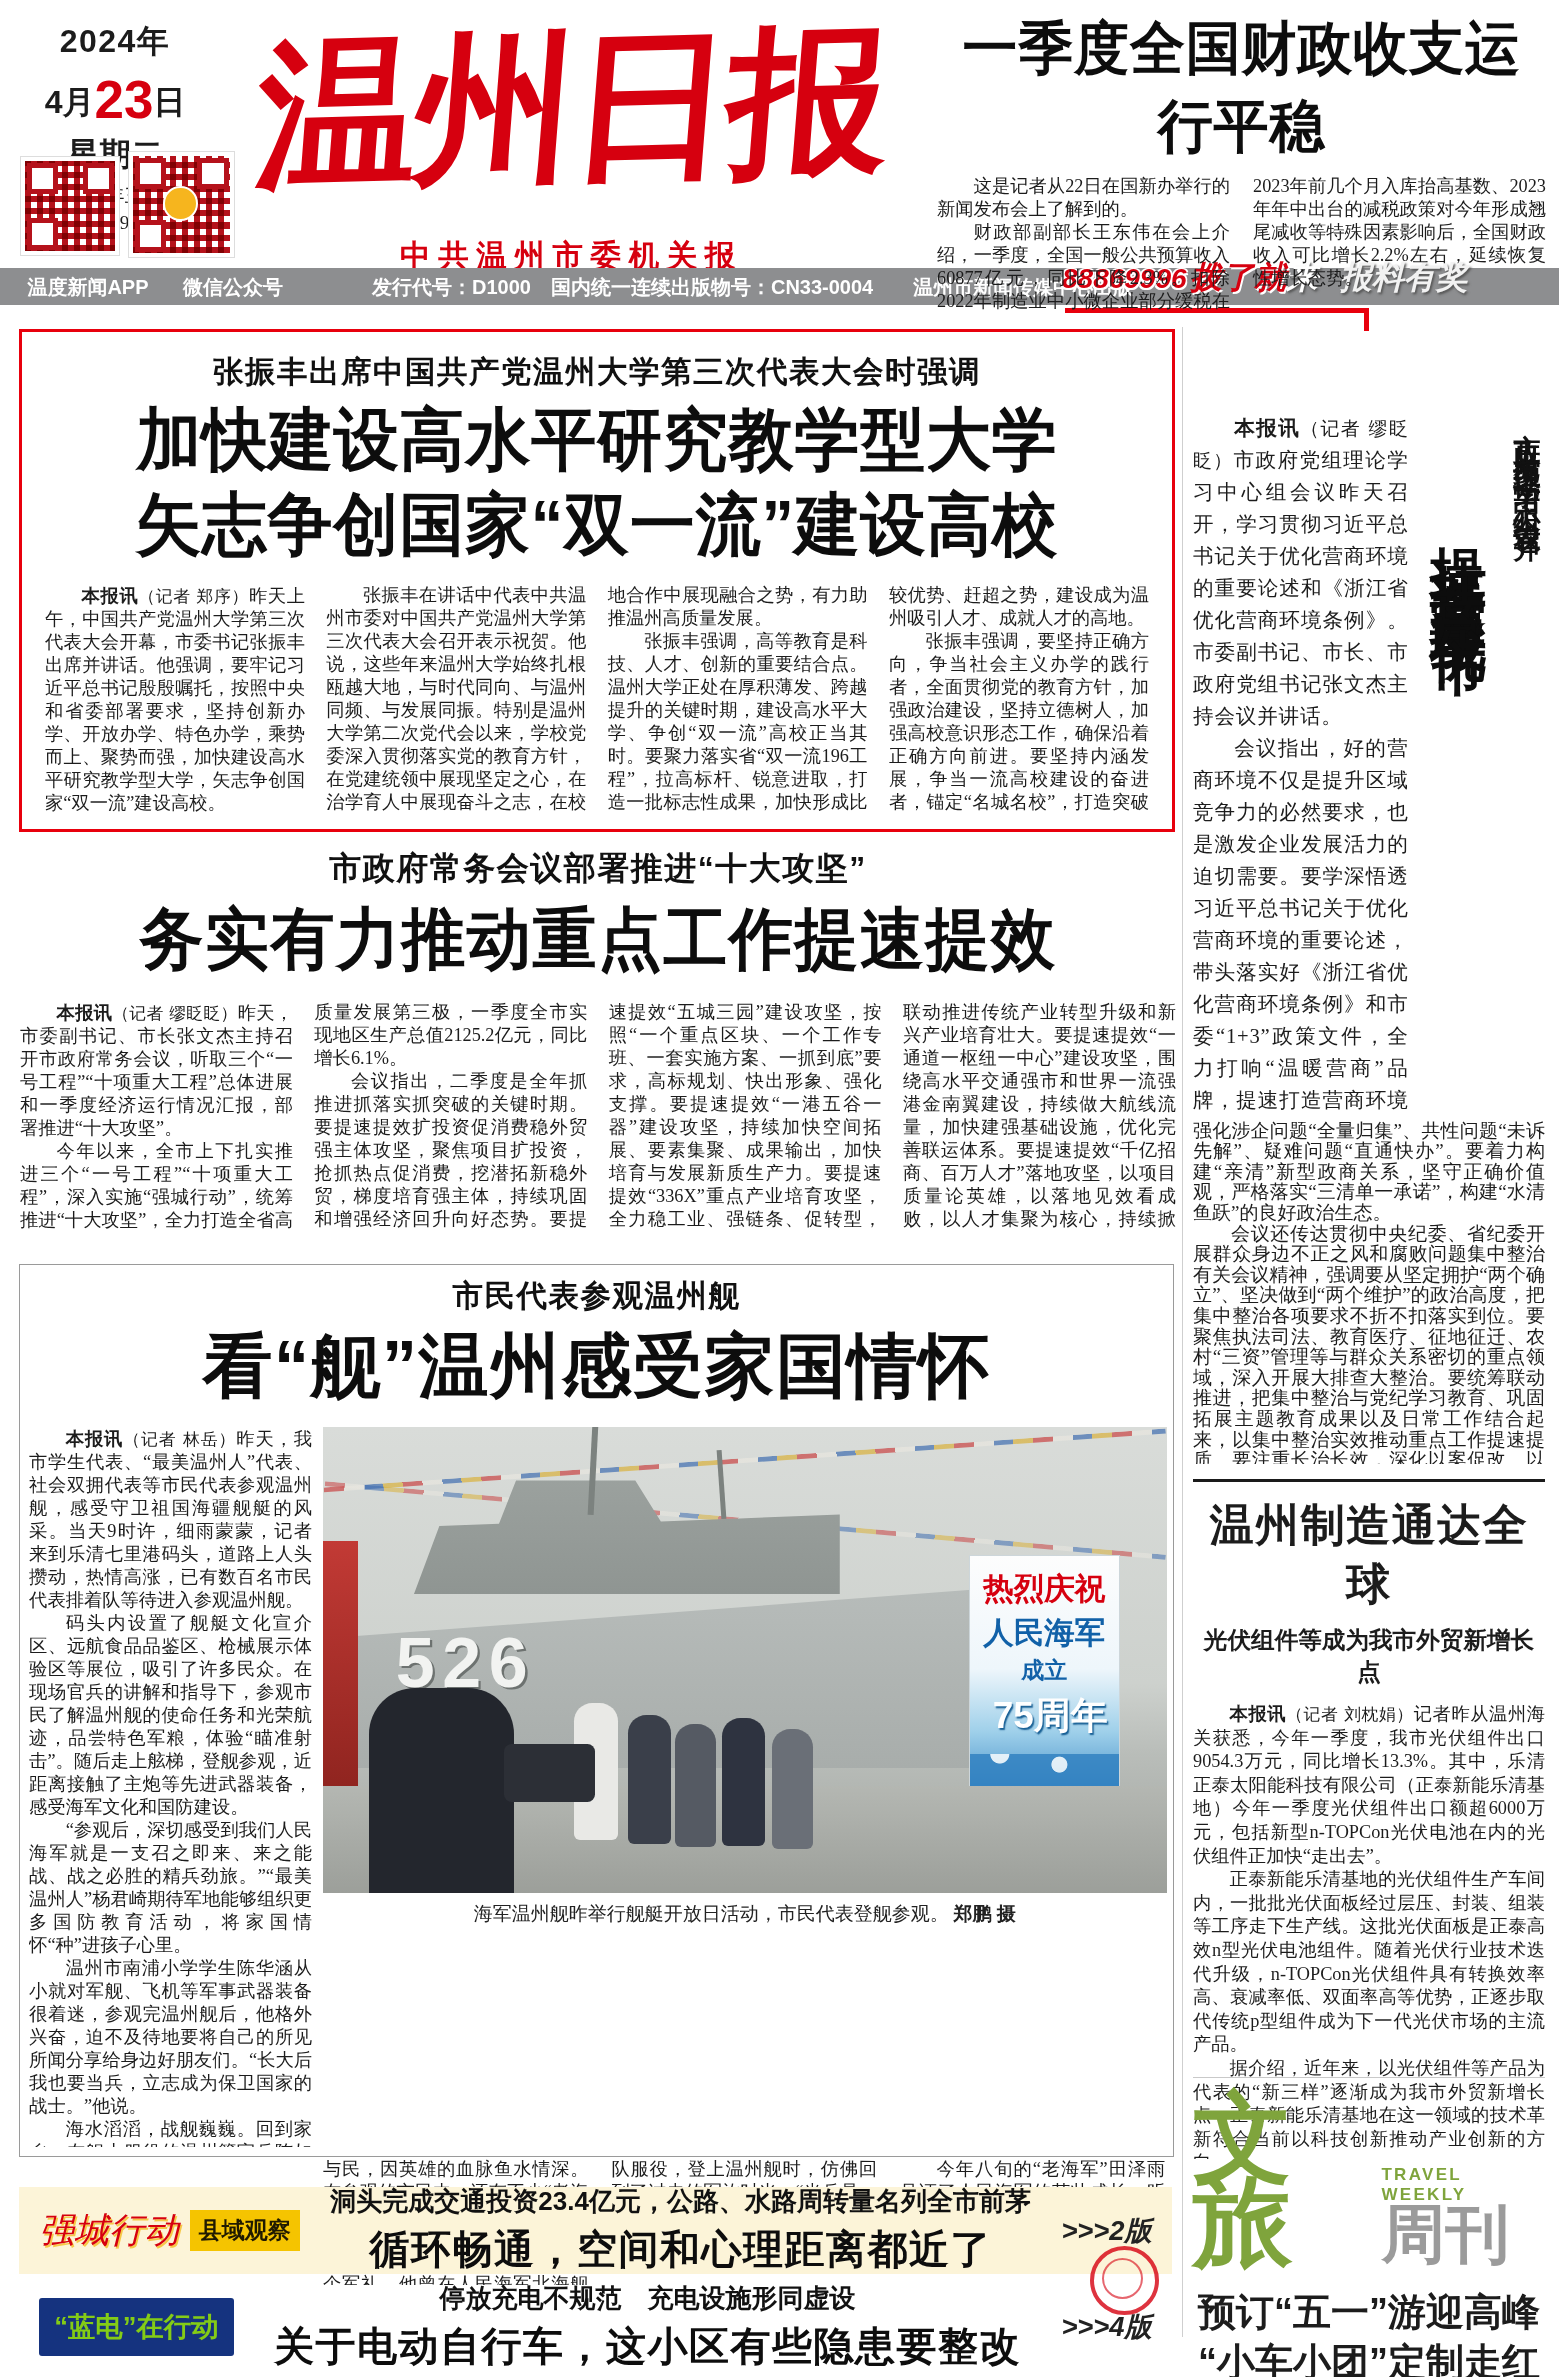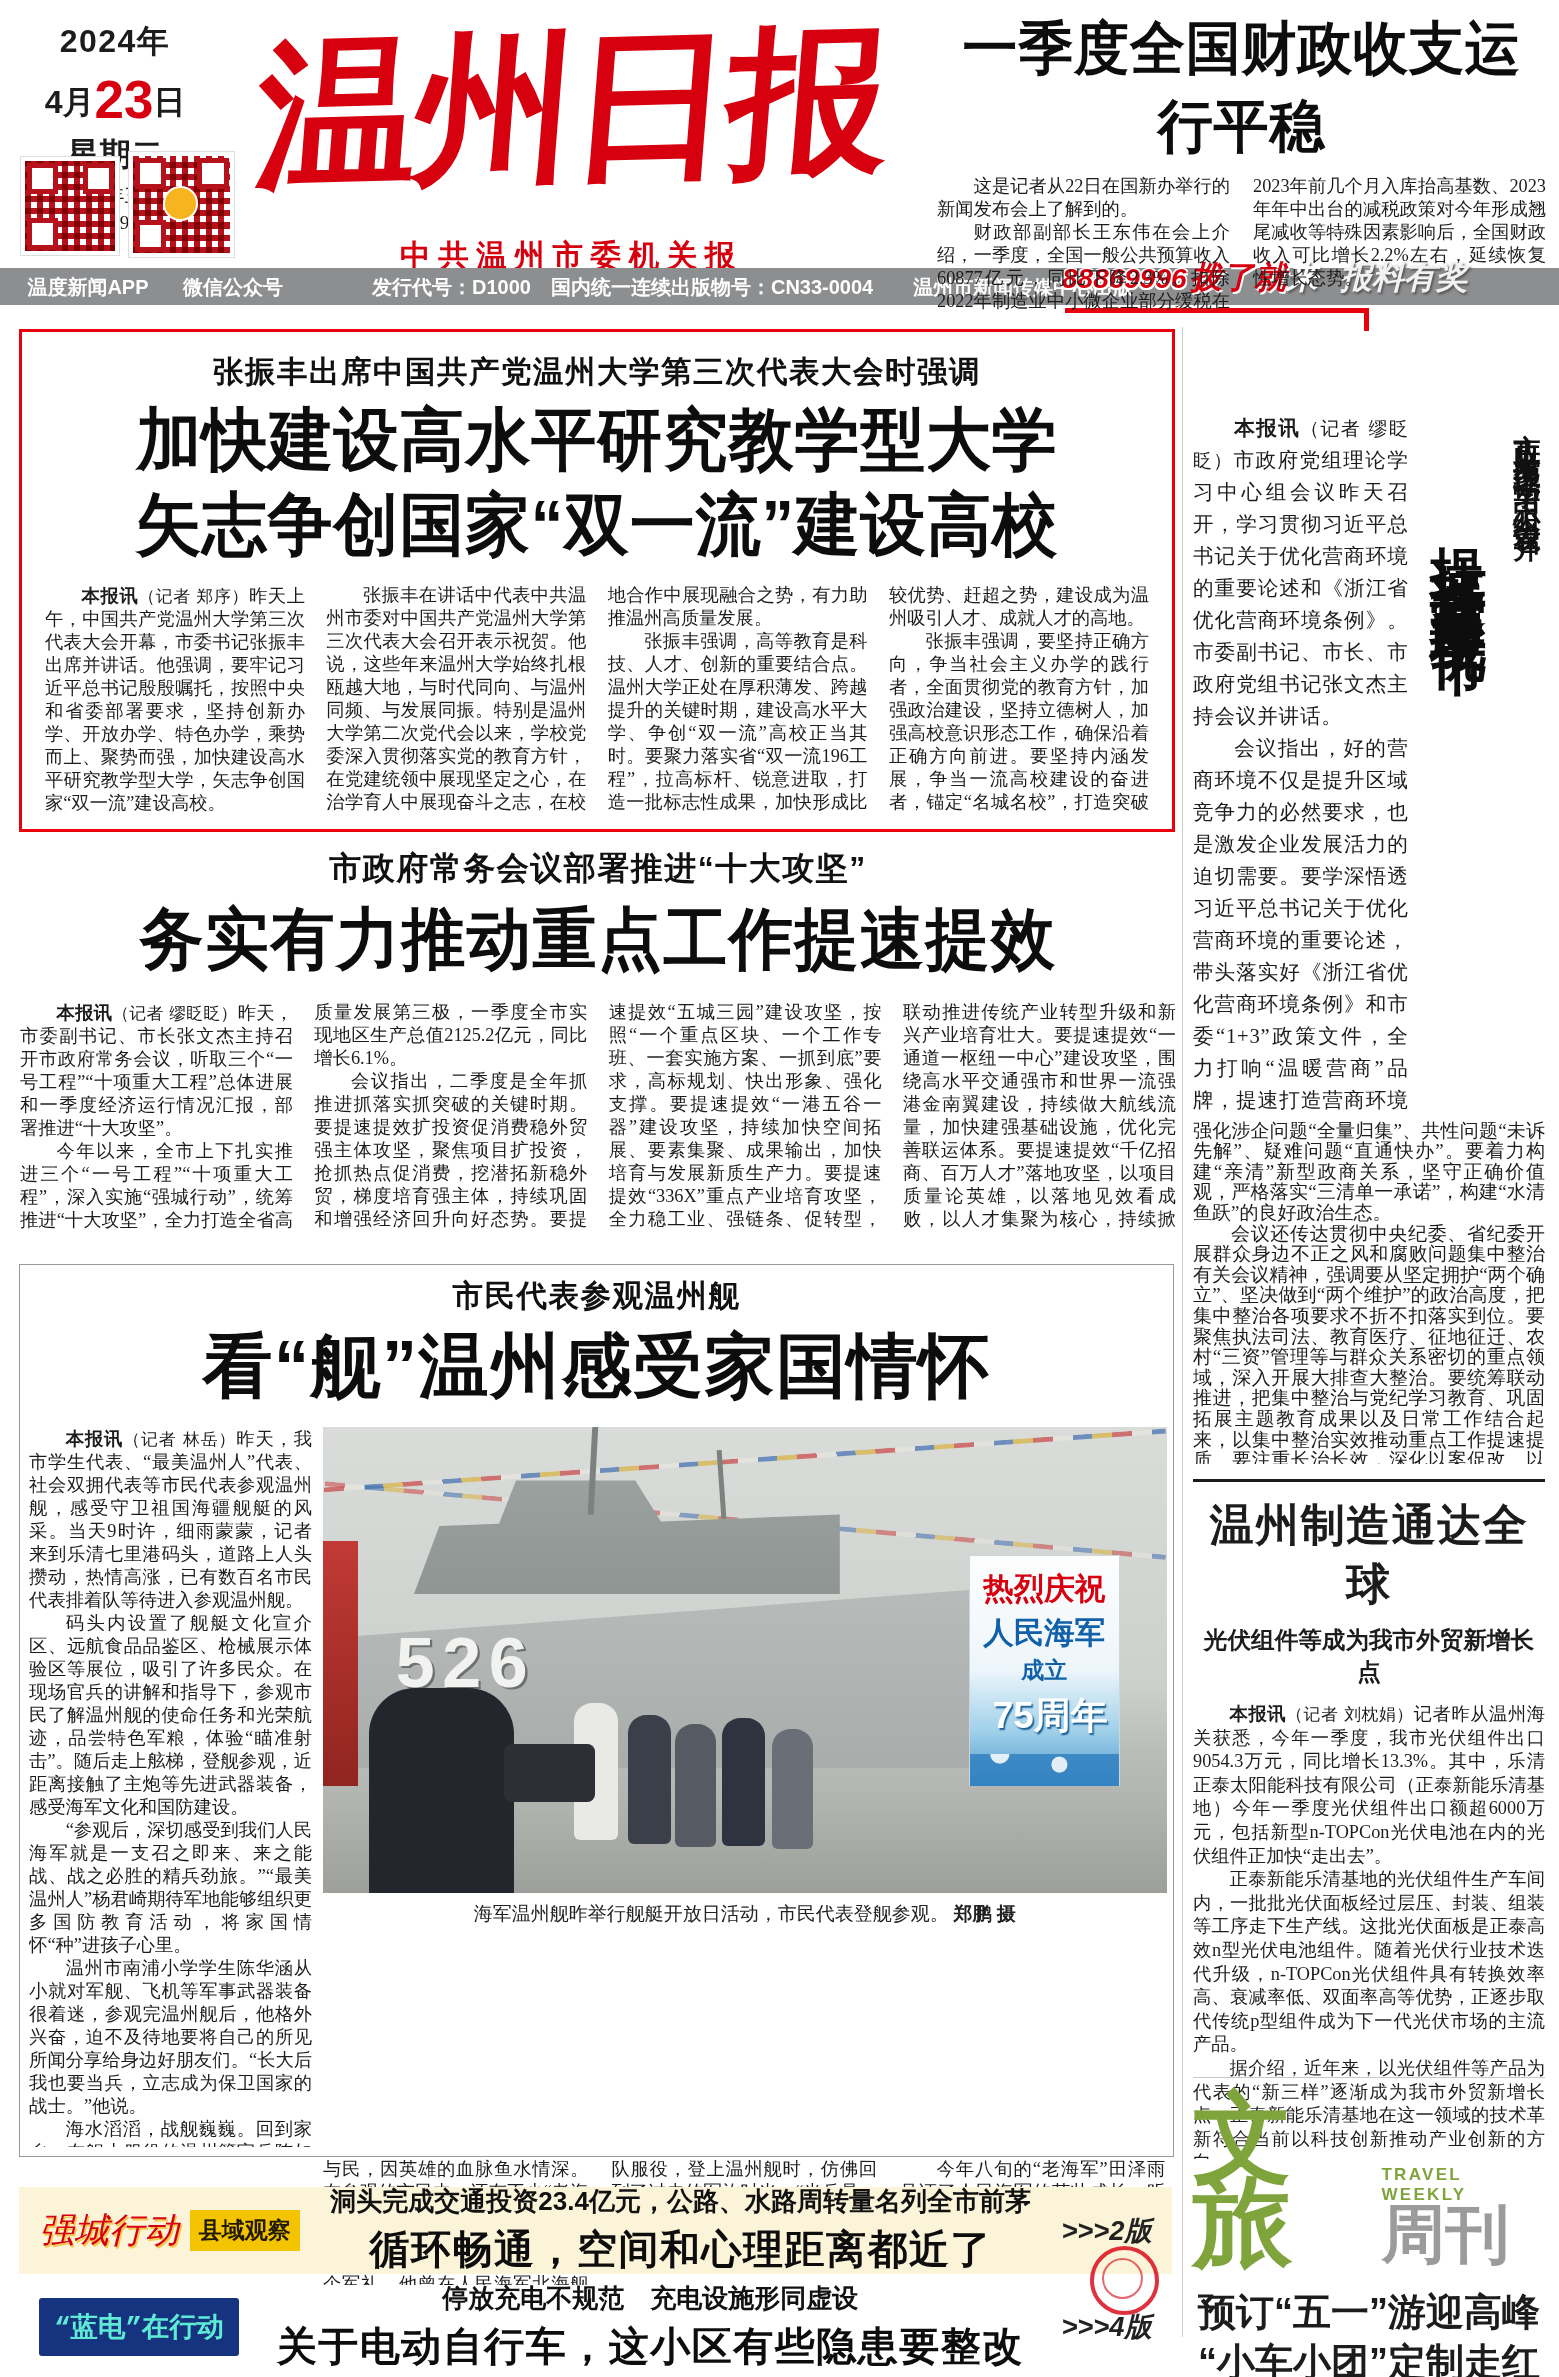--- a/index.html
+++ b/index.html
@@ -105,21 +105,21 @@
   .tw-right{margin-left:6.1px;text-align:left;}
   .tw-en{font-size:17px;color:#7fa43c;letter-spacing:2.3px;font-family:"Liberation Sans",sans-serif;font-weight:700;}
   .tw-zk{font-size:64px;line-height:59px;font-weight:900;color:#9b9b9b;font-family:"Liberation Sans",sans-serif;}
   .tw-h{font-size:38px;font-weight:900;text-align:center;margin-top:23px;line-height:1.32;font-family:"Liberation Sans",sans-serif;}
   
   .banner{position:absolute;left:19px;width:1153px;display:flex;align-items:center;}
   .b1{top:2187px;height:87px;background:#fcf4d8;padding:0 20px;box-sizing:border-box;}
   .b2{top:2285px;height:84px;background:#fff;padding:0 20px;box-sizing:border-box;}
   .badge-qc{color:#d6000f;font-size:35px;font-weight:400;font-style:italic;font-family:"Liberation Sans",sans-serif;text-shadow:1.5px 1.5px 0 #f6c948;white-space:nowrap;}
   .badge-xy{background:#f5c400;color:#201a00;font-size:23px;font-weight:800;padding:4.6px 9.1px;margin-left:10.7px;font-family:"Liberation Sans",sans-serif;white-space:nowrap;}
-  .badge-ld{background:#15337f;color:#5eead4;font-size:27.4px;font-weight:800;padding:10.7px 15.2px;font-family:Liberation Mono, monospace;border-radius:3px;white-space:nowrap;}
+  .badge-ld{background:#15337f;color:#84cc16;font-size:27.4px;font-weight:800;padding:10.7px 15.2px;font-family:Liberation Sans, sans-serif;border-radius:3px;white-space:nowrap;}
   .bmid{flex:1;text-align:center;font-family:"Liberation Sans",sans-serif;}
   .bmid .s{font-size:26px;font-weight:700;color:#111;}
   .bmid .bgl{font-size:40px;font-weight:900;color:#0d0d0d;margin-top:3px;letter-spacing:1.5px;}
   .blink{font-size:27.4px;font-weight:900;font-style:italic;color:#222;font-family:"Liberation Sans",sans-serif;white-space:nowrap;}
   .seal{position:absolute;left:1090px;top:2246px;width:61px;height:61px;border:4.6px solid rgba(214,0,15,.8);border-radius:50%;z-index:5;}
   .seal::after{content:"";position:absolute;left:7.6px;top:7.6px;width:37px;height:37px;border:2.3px solid rgba(214,0,15,.6);border-radius:50%;}
 </style>
 </head>
 <body>
 

